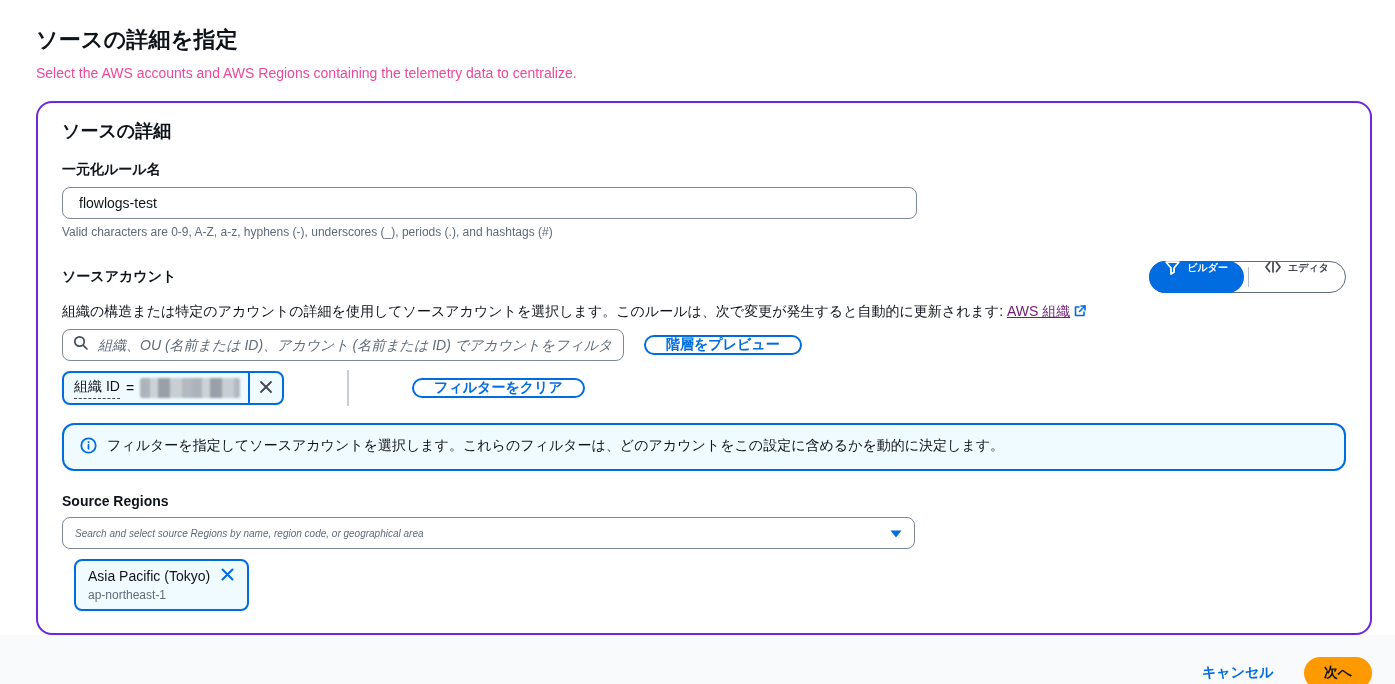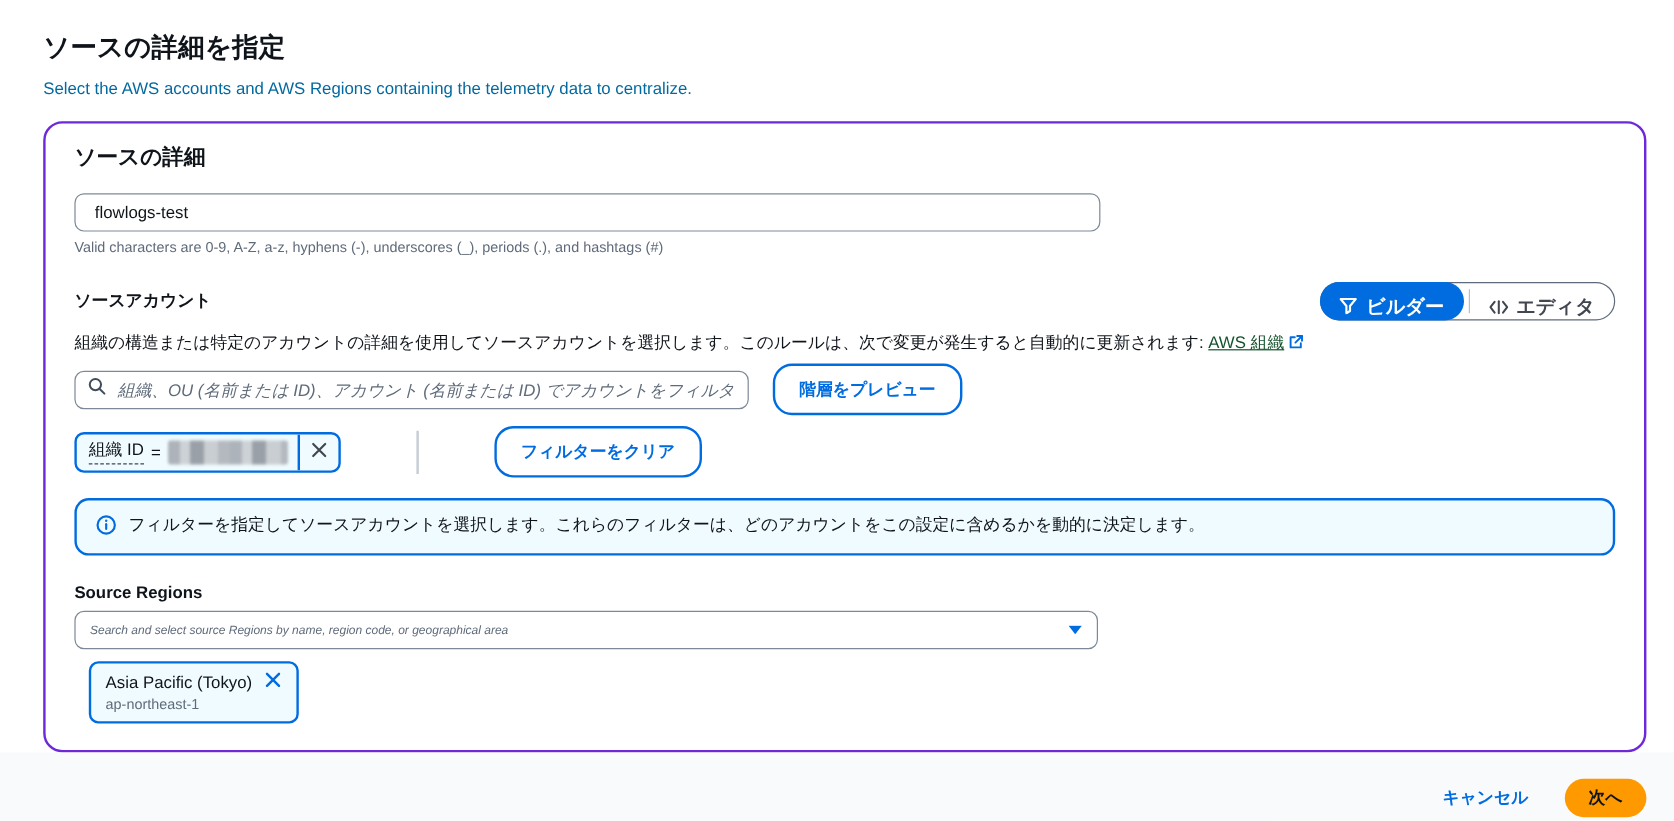--- a/index.html
+++ b/index.html
@@ -9,21 +9,21 @@
     font-family: "Liberation Sans", "DejaVu Sans", sans-serif;
     color: #0f141a; background: #fff;
     display: flex; flex-direction: column;
   }
   .upper { background: #fff; flex: none; }
   .lower { background: #f9fafb; flex: 1; }
 
   
   .page-header { padding: 25px 36px 0 36px; }
   .page-title { font-size: 22px; font-weight: 700; margin: 0 0 10px 0; letter-spacing: 0.2px; }
-  .page-subtitle { font-size: 14px; margin: 0 0 20px 0; color: #0369a1; }
+  .page-subtitle { font-size: 14px; margin: 0 0 20px 0; color: #ec4899; }
 
   
   .card {
     margin: 0 23px 0 36px; width: 1336px;
     background: #fff; border: 2px solid #6d28d9; border-radius: 16px;
     padding: 16px 24px 22px 24px;
     box-shadow: 0 1px 2px rgba(0,0,0,0.03);
   }
   .card-title { font-size: 18px; font-weight: 700; margin: 0 0 18px 0; }
 
@@ -36,45 +36,45 @@
   .constraint { font-size: 12px; color: #5f6b7a; margin-top: 6px; }
 
   .section-row { margin-top: 22px; display: flex; justify-content: space-between; align-items: center; }
   .section-label { font-size: 14px; font-weight: 700; }
 
   
   .segmented {
     display: inline-flex; align-items: center; height: 32px;
     border: 1px solid #5f6b7a; border-radius: 16px; background: #fff; padding: 0;
   }
-  .seg { border: none; background: transparent; cursor: pointer; display: flex; align-items: flex-end; gap: 7px;
-    font-family: Liberation Mono, monospace; font-size: 16px; font-weight: 700; height: 32px; }
+  .seg { border: none; background: transparent; cursor: pointer; display: flex; align-items: flex-start; gap: 7px;
+    font-family: Liberation Mono, monospace; font-size: 10px; font-weight: 700; height: 32px; }
   .seg-selected {
     background: #006ce0; color: #fff; border-radius: 16px; padding: 0 16px;
     margin: -1px 0 -1px -1px; height: 32px;
   }
   .seg-plain { color: #424650; padding: 0 16px; }
   .seg-divider { width: 1px; height: 20px; background: #b6bec9; margin-left: 4px; }
 
   .description { font-size: 14px; margin-top: 10px; }
-  .inline-link { color: #14532d; text-decoration: underline; cursor: pointer; }
+  .inline-link { color: #701a75; text-decoration: underline; cursor: pointer; }
   .ext-icon { display: inline-block; vertical-align: -1px; margin-left: 4px; }
 
   .search-row { margin-top: 8px; display: flex; align-items: center; gap: 20px; }
   .search-box {
     width: 562px; height: 32px; border: 1px solid #7d8998; border-radius: 8px;
     display: flex; align-items: center; padding: 0 10px; gap: 7px; background: #fff;
   }
   .search-box input {
     border: none; outline: none; flex: 1; font-size: 14px; font-style: italic; color: #0f141a;
     font-family: "Liberation Sans", "DejaVu Sans", sans-serif; background: transparent; min-width: 0;
   }
   .search-box input::placeholder { color: #5f6b7a; opacity: 1; }
   .btn-secondary {
-    height: 43px; padding: 0 20px; background: #fff; border: 2px solid #006ce0; border-radius: 16px;
+    height: 20px; padding: 0 20px; background: #fff; border: 2px solid #006ce0; border-radius: 16px;
     color: #006ce0; font-size: 14px; font-weight: 700; cursor: pointer;
     font-family: inherit; display: inline-flex; align-items: center;
   }
 
   
   .chip-row { margin-top: 9px; display: flex; align-items: center; gap: 38px; }
   .chip {
     display: inline-flex; align-items: center; height: 34px;
     border: 2px solid #006ce0; border-radius: 8px; background: #f0fbff; overflow: hidden;
   }
@@ -131,20 +131,21 @@
 
 <div class="upper">
   <div class="page-header">
     <h1 class="page-title">ソースの詳細を指定</h1>
     <p class="page-subtitle">Select the AWS accounts and AWS Regions containing the telemetry data to centralize.</p>
   </div>
 
   <div class="card">
     <h2 class="card-title">ソースの詳細</h2>
 
+    <label class="field-label">一元化ルール名</label>
     <input class="text-input" type="text" value="flowlogs-test" style="">
     <div class="constraint">Valid characters are 0-9, A-Z, a-z, hyphens (-), underscores (_), periods (.), and hashtags (#)</div>
 
     <div class="section-row">
       <span class="section-label">ソースアカウント</span>
       <div class="segmented">
         <button class="seg seg-selected">
           <span>
             <svg width="15" height="14" viewBox="0 0 15 14" fill="none">
                 <path d="M1.2 1.2h12.6L9 7v4.2l-3 1.8V7L1.2 1.2z" stroke="#fff" stroke-width="1.8" stroke-linejoin="round"></path>

